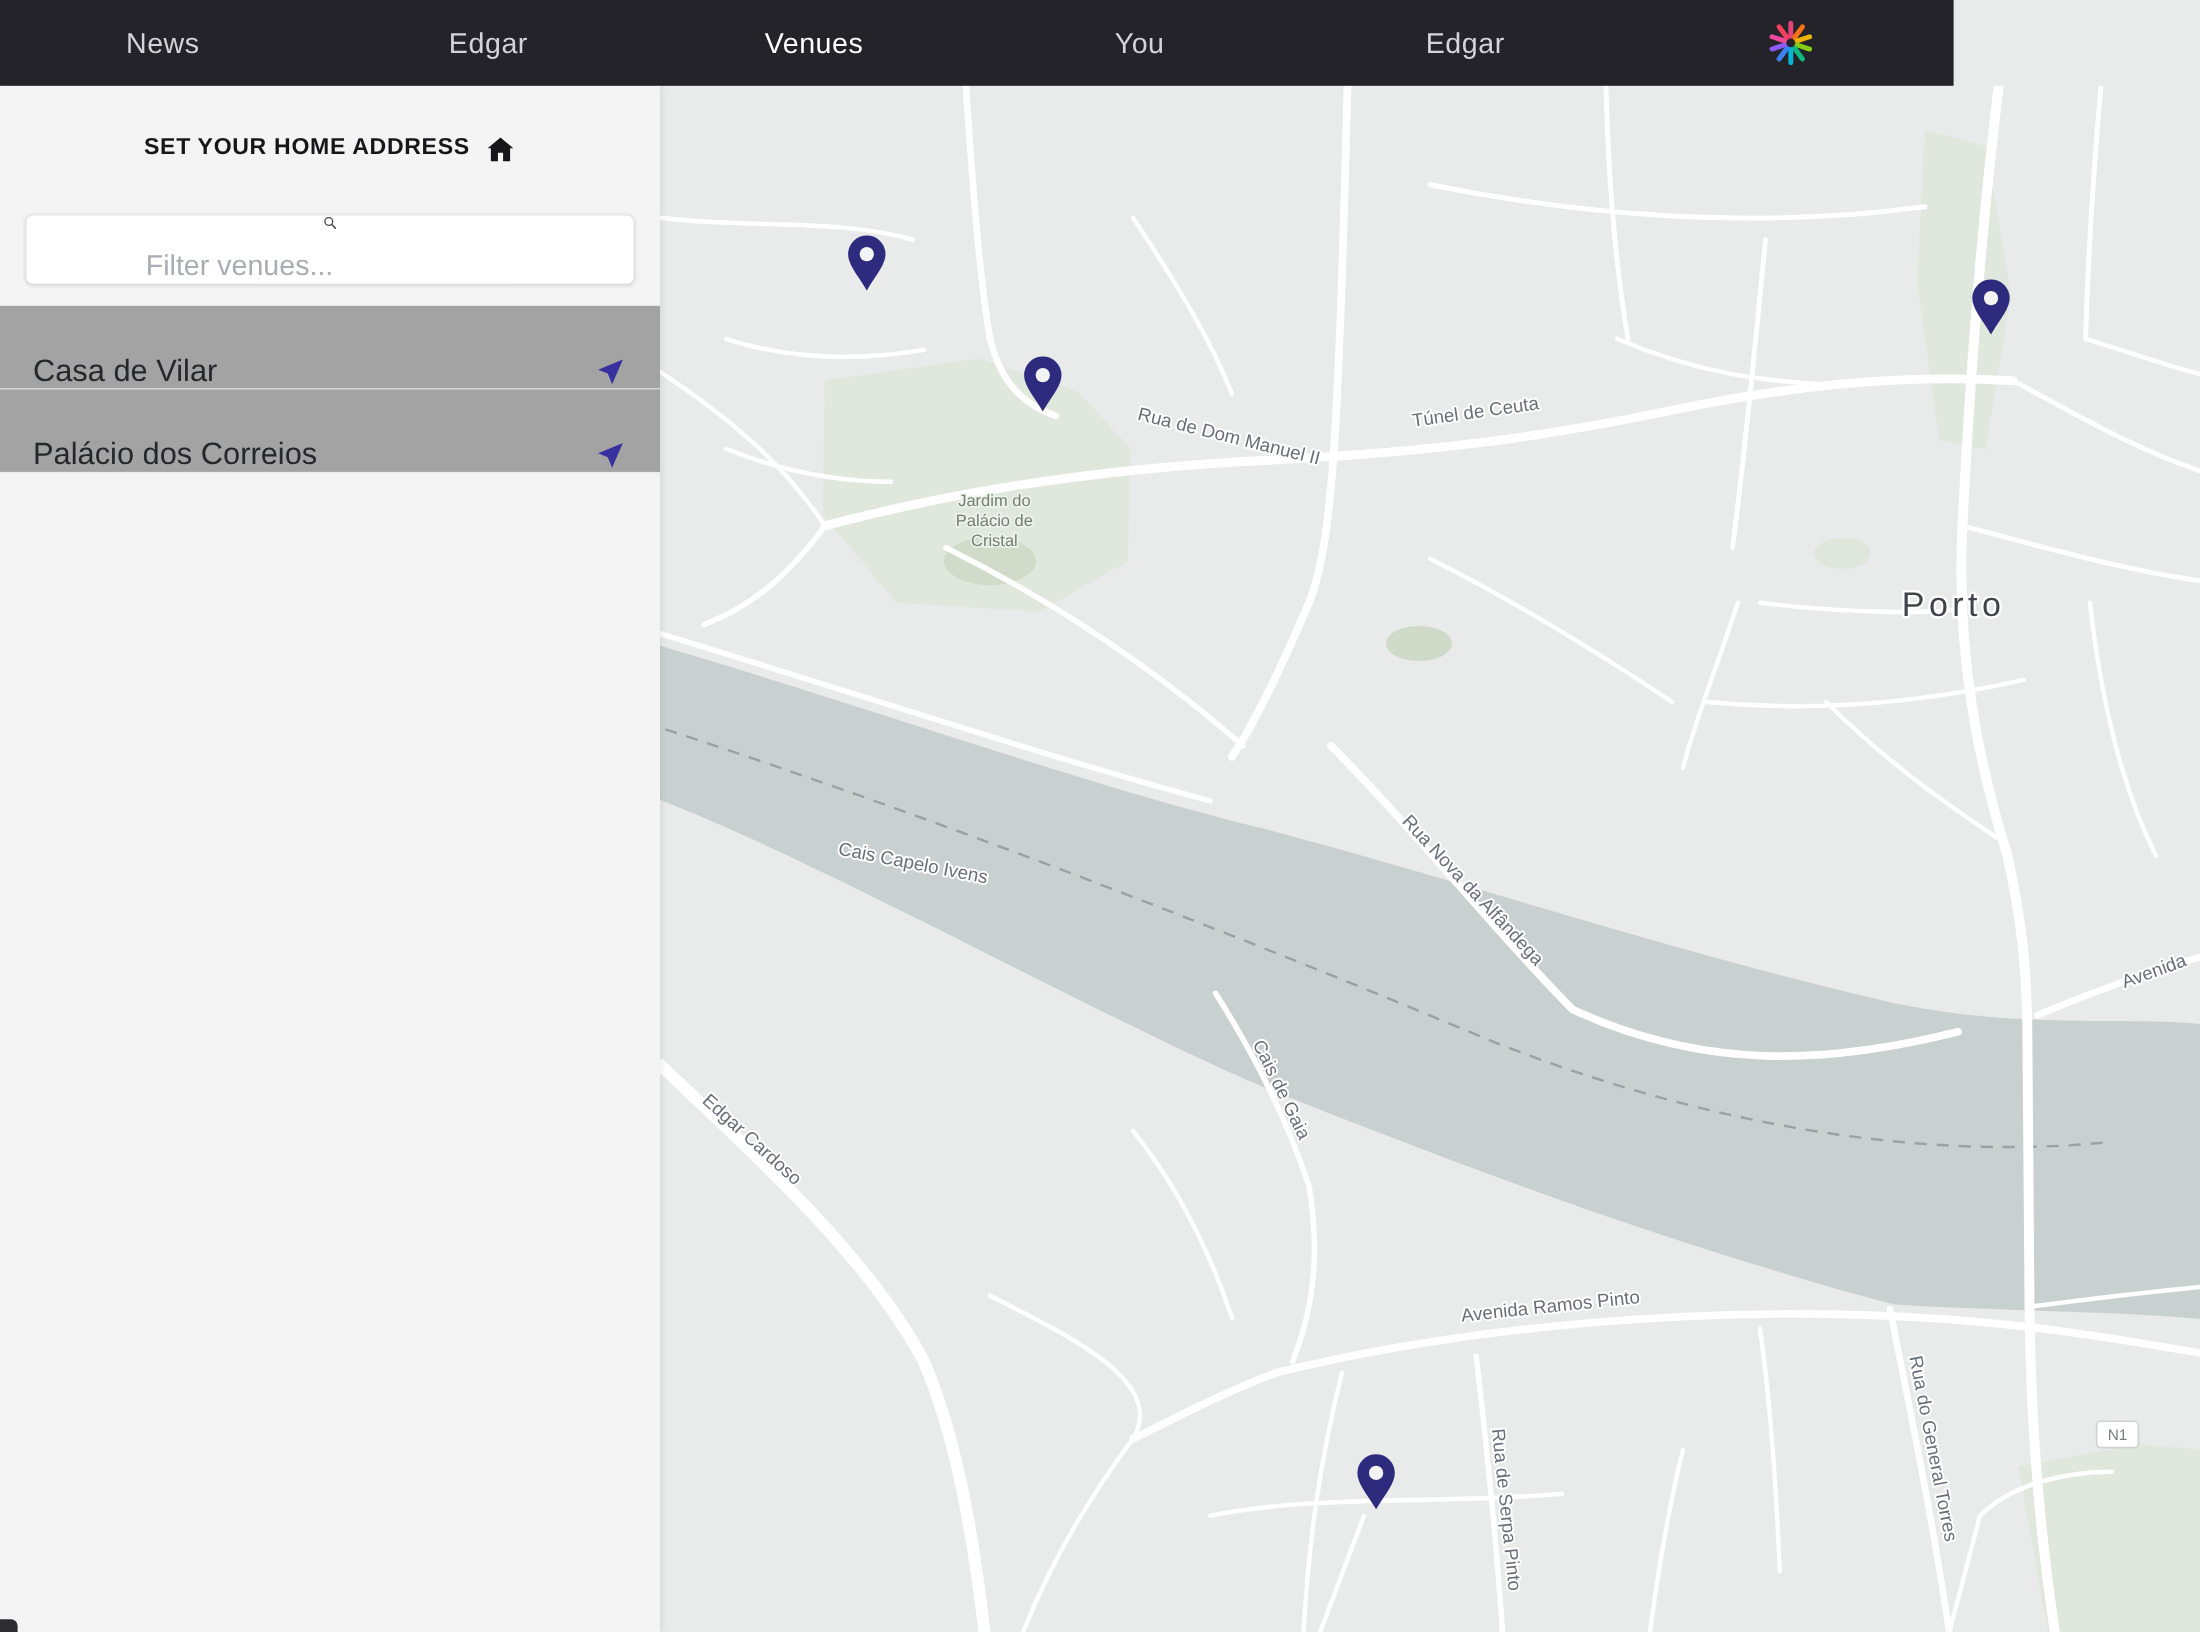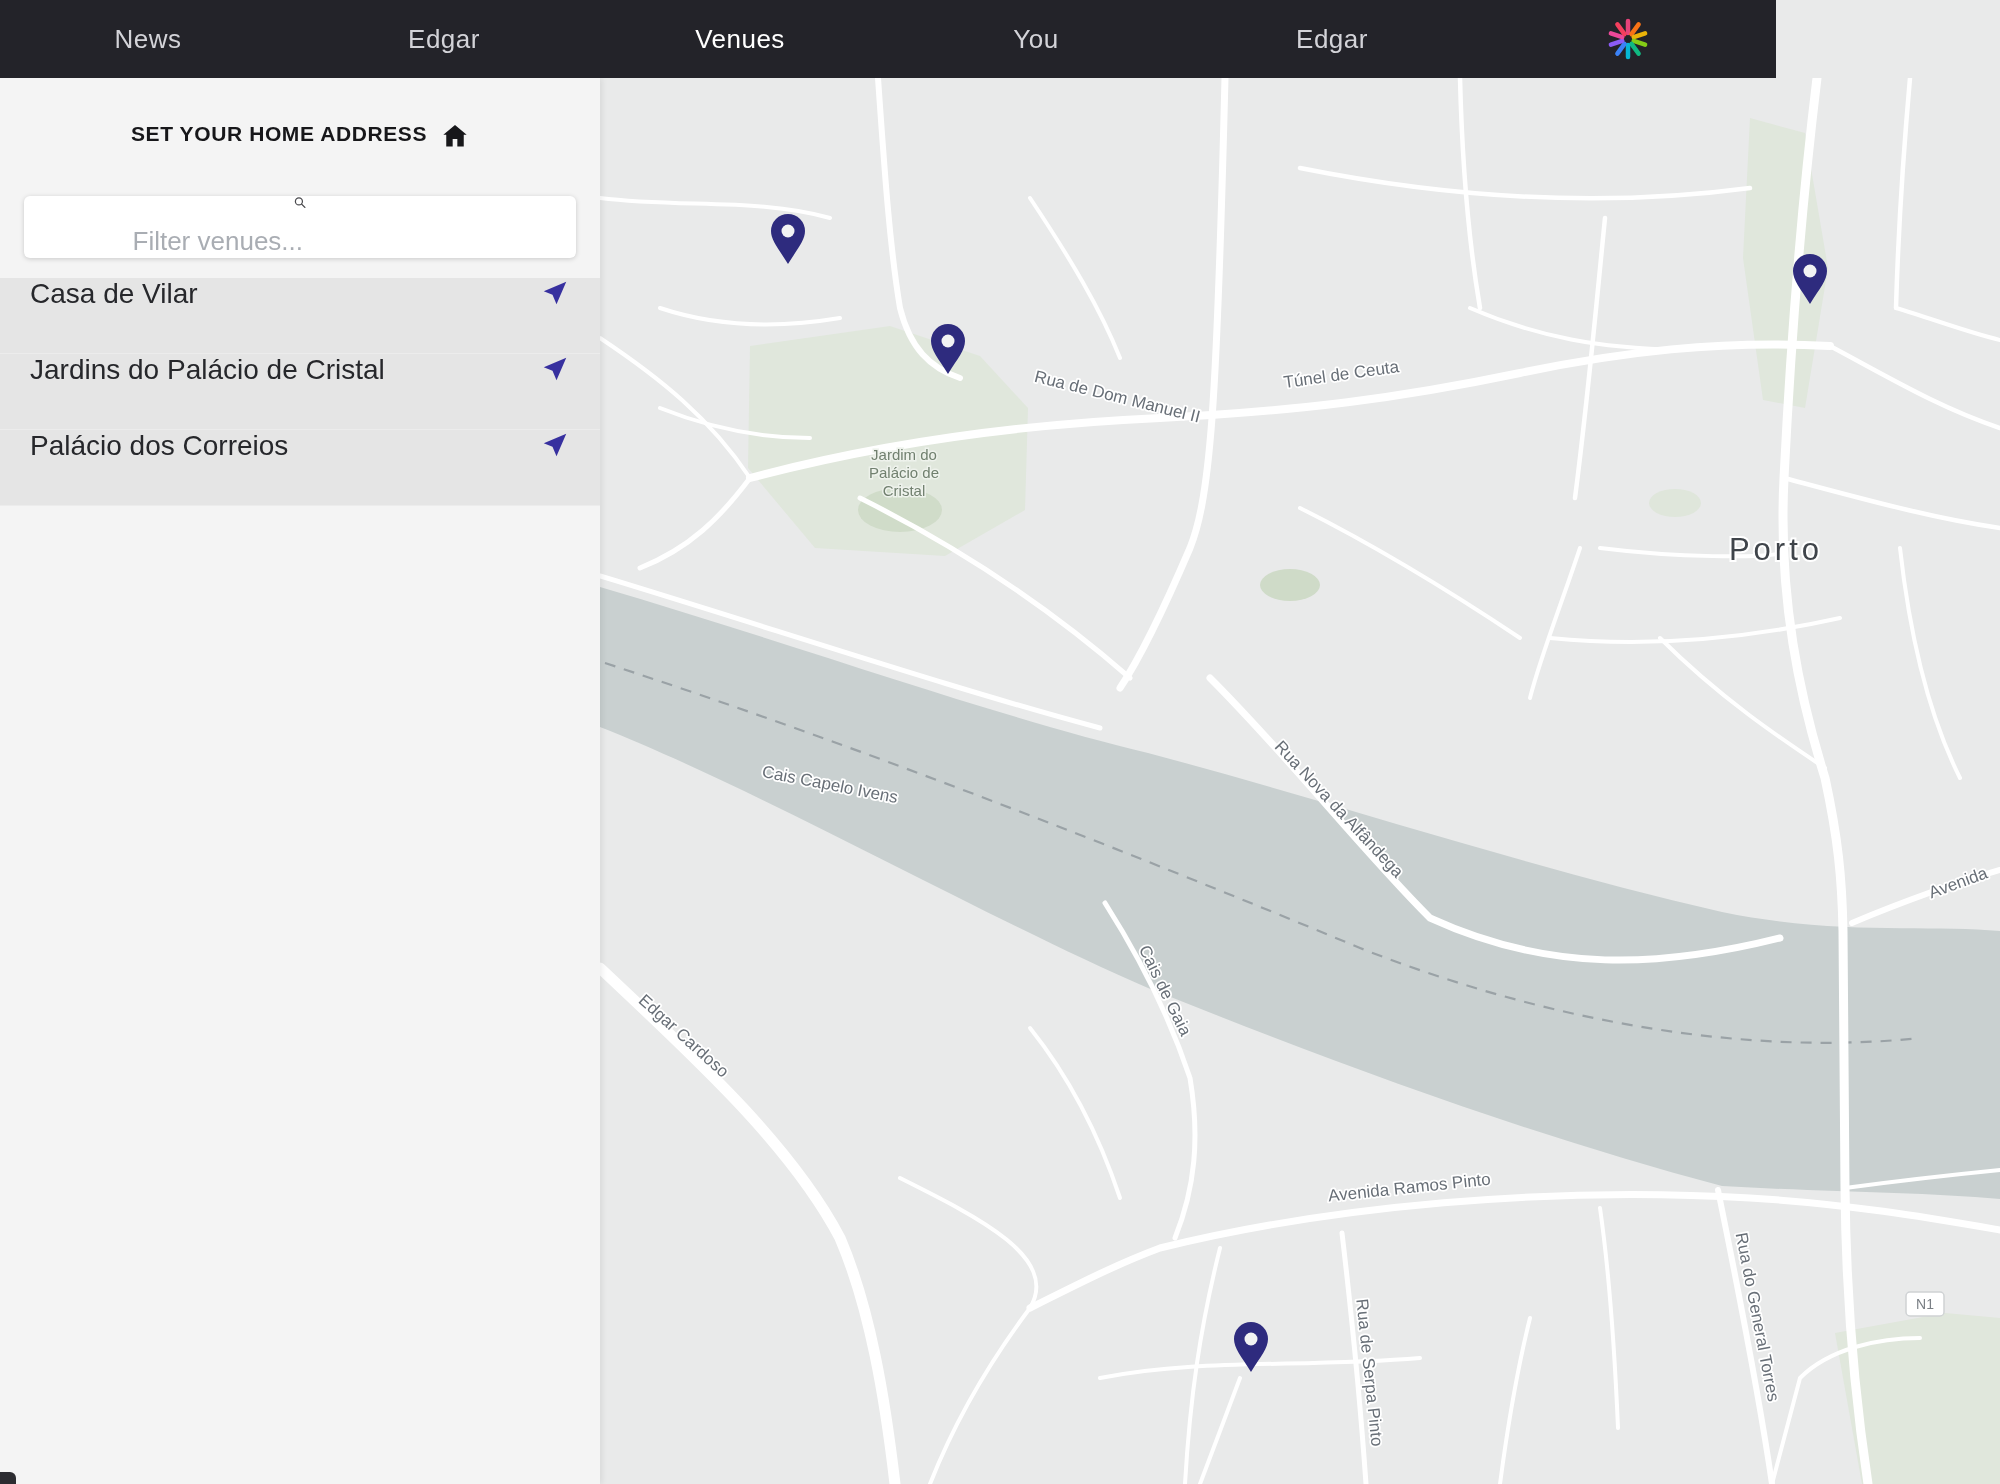--- a/index.html
+++ b/index.html
@@ -33,22 +33,22 @@
     box-shadow:0 1px 5px rgba(0,0,0,.18);display:flex;align-items:center;
     padding:0 20px;gap:16px;flex-direction:column;
   }
   .search-box input{
     border:none;outline:none;flex:1;font-size:26px;color:#444;
     font-family:"Liberation Sans",sans-serif;background:transparent;
   }
   .search-box input::placeholder{color:#a9adb3;}
   .venue-list{margin-top:20px;background:#ffffff;}
   .venue-row{
-    height:75px;display:flex;align-items:flex-start;justify-content:space-between;
-    padding:0 30px;border-bottom:1px solid #ececec;background:#e5e5e5;cursor:pointer;
+    height:75px;display:flex;align-items:flex-end;justify-content:space-between;
+    padding:0 30px;border-bottom:1px solid #ececec;background:#a3a3a3;cursor:pointer;
   }
   .venue-name{font-size:28px;color:#26272b;}
   .scroll-corner{
     position:absolute;left:0;bottom:0;width:16px;height:12px;
     background:#2c2c31;border-radius:0 6px 0 0;z-index:40;
   }
   
   .map{
     position:absolute;top:78px;left:600px;width:1400px;height:1406px;
     background:#e9eaea;z-index:10;
@@ -117,26 +117,20 @@
   <div class="venue-list">
 
     <div class="venue-row">
       <span class="venue-name">Casa de Vilar</span>
       <svg width="30" height="30" viewBox="0 0 24 24">
         <path d="M21 3 L3 10.5 L10 13.3 L13.2 21 Z" fill="#37309f"></path>
       </svg>
     </div>
 
 
-    <div class="venue-row">
-      <span class="venue-name">Jardins do Palácio de Cristal</span>
-      <svg width="30" height="30" viewBox="0 0 24 24">
-        <path d="M21 3 L3 10.5 L10 13.3 L13.2 21 Z" fill="#37309f"></path>
-      </svg>
-    </div>
 
     <div class="venue-row">
       <span class="venue-name">Palácio dos Correios</span>
       <svg width="30" height="30" viewBox="0 0 24 24">
         <path d="M21 3 L3 10.5 L10 13.3 L13.2 21 Z" fill="#37309f"></path>
       </svg>
     </div>
 
   </div>
 </div>

